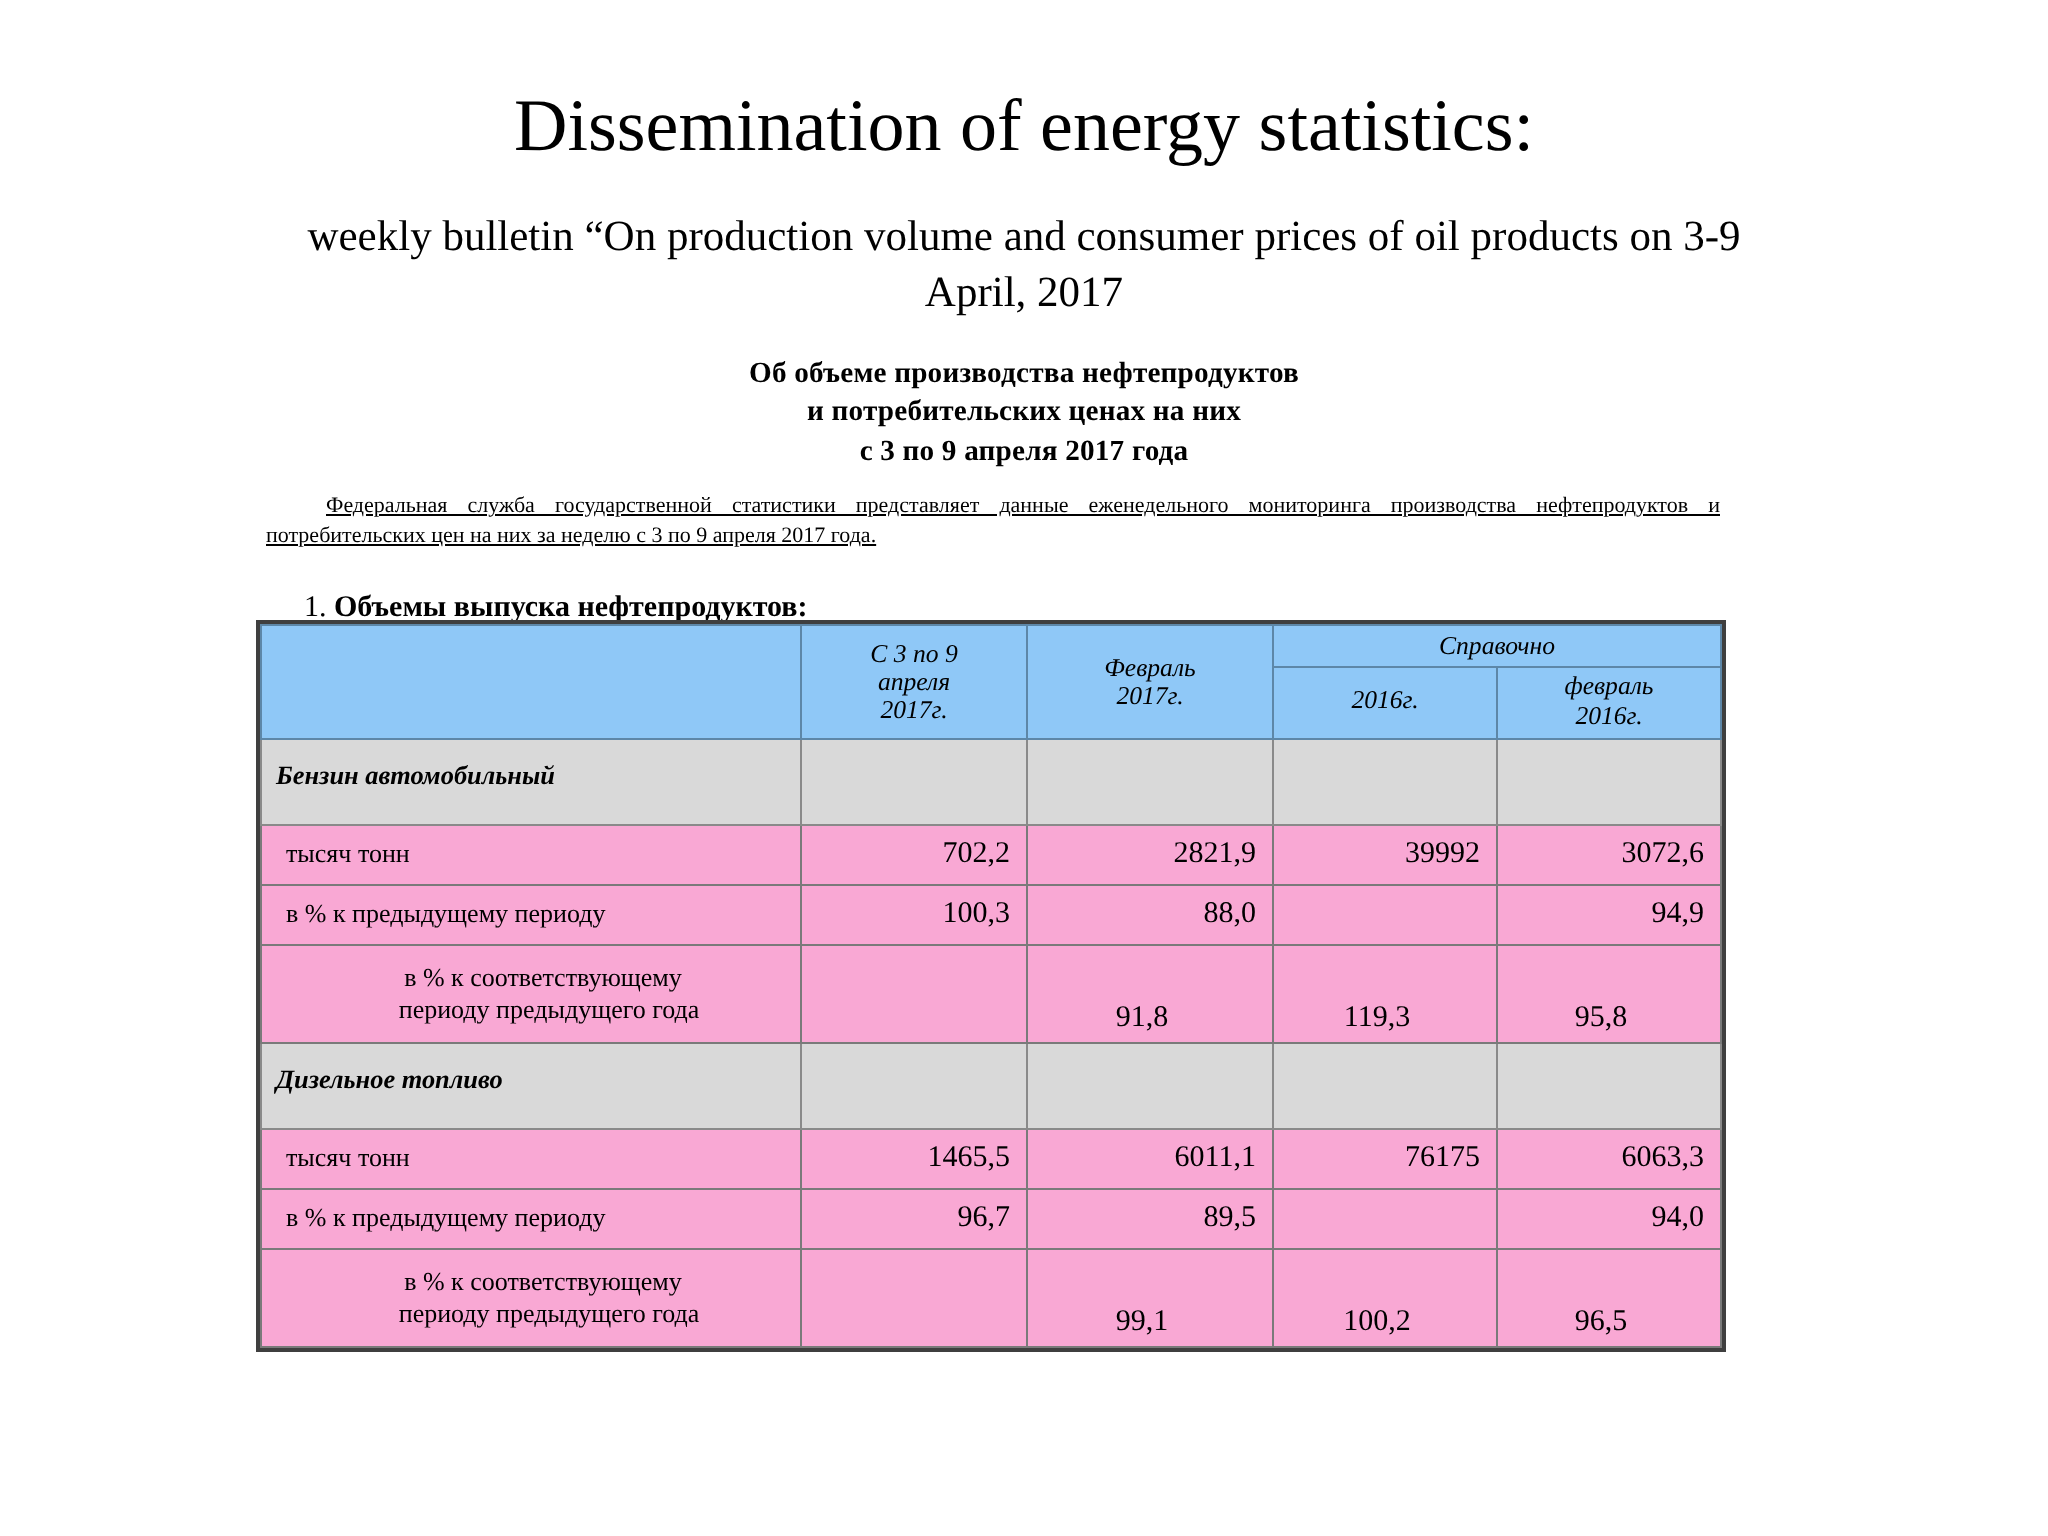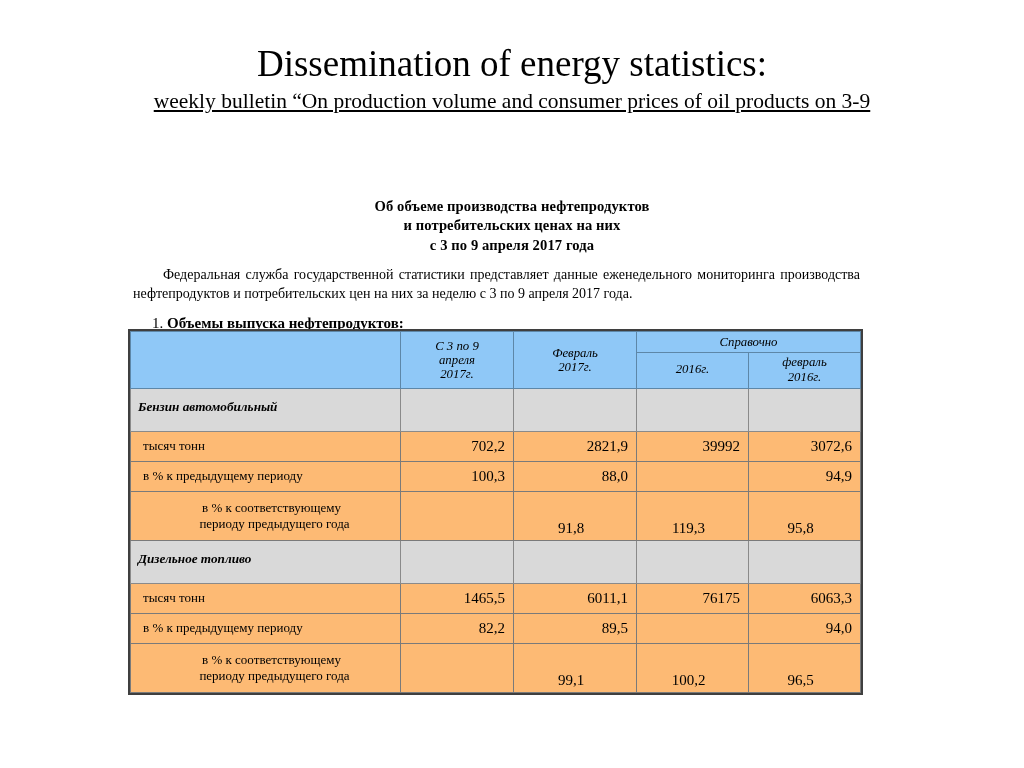--- a/index.html
+++ b/index.html
@@ -34,53 +34,53 @@
     font-size: 37px;
     line-height: 1.06;
     font-weight: normal;
     letter-spacing: 0px;
     white-space: nowrap;
   }
   .title-sub {
     font-size: 21.5px;
     line-height: 1.30;
     font-weight: normal;
-    margin-top: 5px;
-    text-decoration: underline;
+    margin-top: 22px;
   }
 
   
   .doc {
     position: absolute;
     left: 0px;
-    top: 191px;
+    top: 172px;
     width: 1024px;
     height: 560px;
     background: #ffffff;
     font-family: "Liberation Serif", "DejaVu Serif", serif;
   }
 
   .doc-heading {
     text-align: center;
     font-weight: bold;
     font-size: 14.6px;
     line-height: 1.33;
     letter-spacing: 0.1px;
     padding-top: 6px;
   }
   .doc-heading div { white-space: nowrap; }
 
   .doc-para {
     position: absolute;
     left: 133px;
     width: 727px;
-    font-size: 14px;
+    font-size: 11px;
     line-height: 1.36;
     text-align: justify;
     text-justify: inter-word;
+    text-decoration: underline;
   }
   .doc-para.intro { top: 74px; text-indent: 30px; }
   .doc-para.section2 { top: 478px; text-indent: 36px; }
   .doc-para b { font-weight: bold; }
 
   .doc-subhead {
     position: absolute;
     left: 152px;
     top: 124px;
     font-size: 15px;
@@ -149,21 +149,21 @@
     font-style: italic;
     font-weight: bold;
     font-size: 13.2px;
     padding-left: 7px;
     vertical-align: bottom;
     padding-bottom: 16px;
   }
 
   
   tr.data td {
-    background: #fdba74;
+    background: #f9a8d4;
     height: 29px;
   }
   tr.data td.lbl {
     padding-left: 12px;
     font-size: 13px;
     text-align: left;
   }
   tr.data td.num {
     text-align: center;
     font-size: 15px;
@@ -185,20 +185,21 @@
 </style>
 </head>
 <body>
 
 <div class="slide">
 
   <div class="title-block">
     <div class="title-main">Dissemination of energy statistics:</div>
     <div class="title-sub">
       <div>weekly bulletin “On production volume and consumer prices of oil products  on 3-9</div>
+      <div>April, 2017</div>
     </div>
   </div>
 
   <div class="doc">
 
     <div class="doc-heading">
       <div>Об объеме производства нефтепродуктов</div>
       <div>и потребительских ценах на них</div>
       <div>с 3 по 9 апреля 2017 года</div>
     </div>
@@ -288,21 +289,21 @@
           <tr class="data">
             <td class="lbl">тысяч тонн</td>
             <td class="num">1465,5</td>
             <td class="num">6011,1</td>
             <td class="num">76175</td>
             <td class="num">6063,3</td>
           </tr>
 
           <tr class="data">
             <td class="lbl">в % к предыдущему периоду</td>
-            <td class="num">82,2</td>
+            <td class="num">96,7</td>
             <td class="num">89,5</td>
             <td class="num"></td>
             <td class="num">94,0</td>
           </tr>
 
           <tr class="data tall">
             <td class="lbl">
               <span>в % к соответствующему</span>
               <span class="lbl-l2">периоду предыдущего года</span>
             </td>

